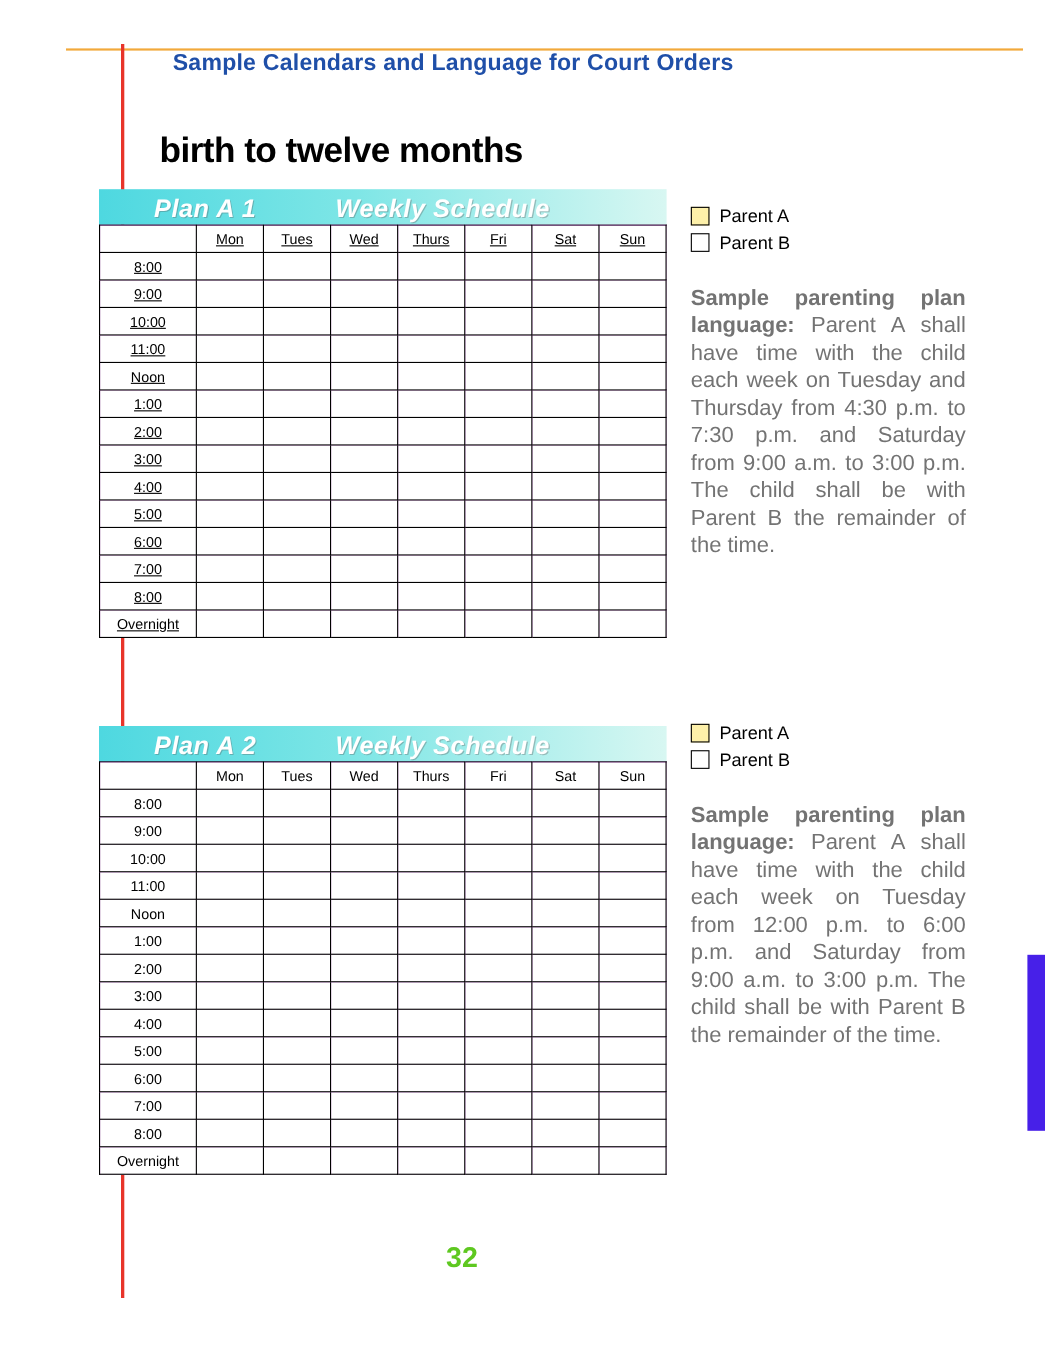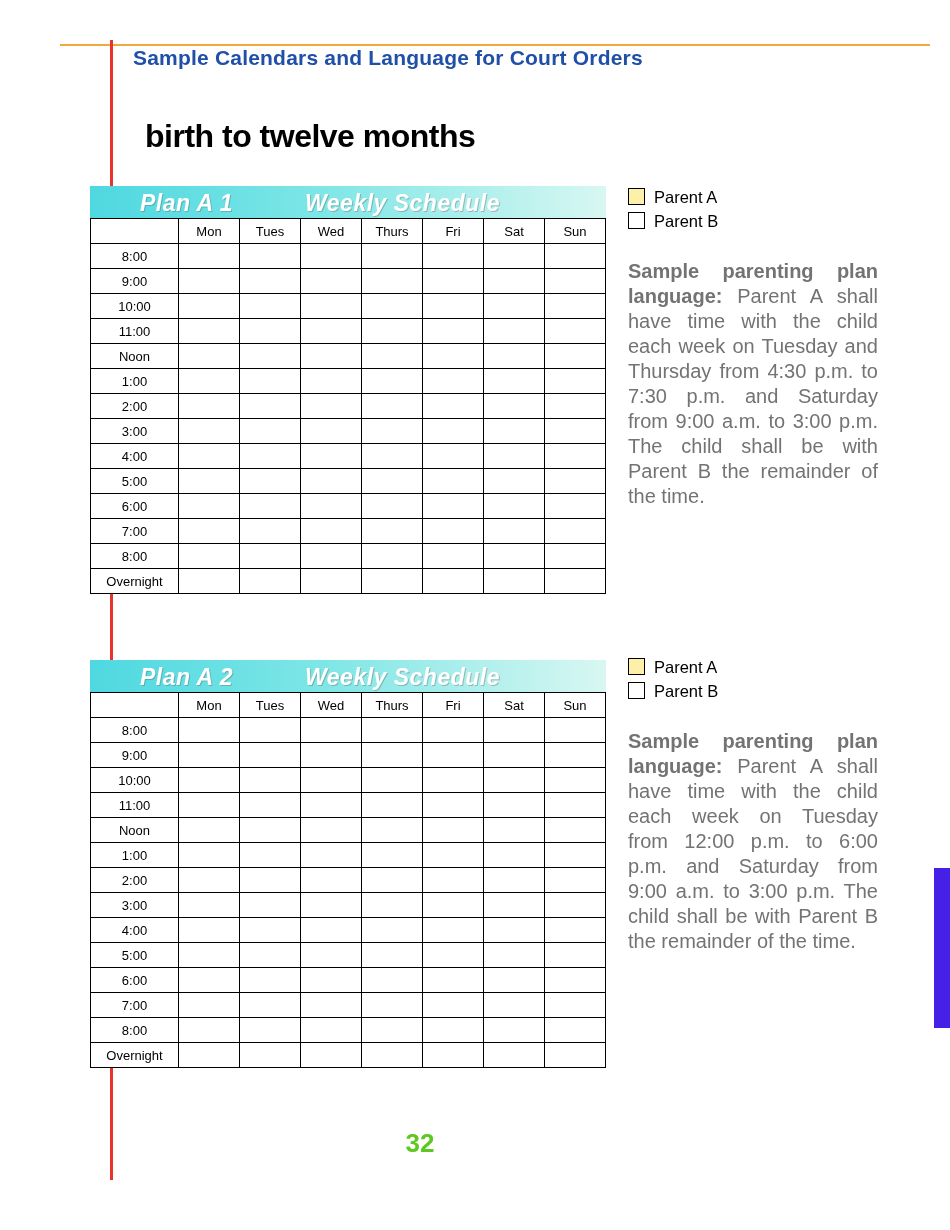--- a/index.html
+++ b/index.html
@@ -26,21 +26,21 @@
   .header-rule {
     position: absolute;
     left: 60px;
     top: 44px;
     width: 870px;
     height: 2px;
     background: #f2a93b;
   }
   .header-title {
     position: absolute;
-    left: 133px;
+    left: 157px;
     top: 6px;
     font-size: 21px;
     font-weight: bold;
     color: #1f4fa8;
     letter-spacing: 0.2px;
     white-space: nowrap;
   }
 
   
   .spine {
@@ -70,21 +70,21 @@
     font-size: 32px;
     font-weight: bold;
     color: #000000;
     letter-spacing: -0.5px;
   }
 
   
   .block {
     position: absolute;
   }
-  .block-1 { left: 90px; top: 186px; }
+  .block-1 { left: 90px; top: 172px; text-decoration: underline; }
   .block-2 { left: 90px; top: 660px; }
 
   .cal-wrap {
     width: 516px;
   }
 
   .cal-banner {
     height: 32px;
     background: linear-gradient(to right, #4ed8e0 0%, #7ee6e6 45%, #d8f7f2 100%);
     position: relative;

